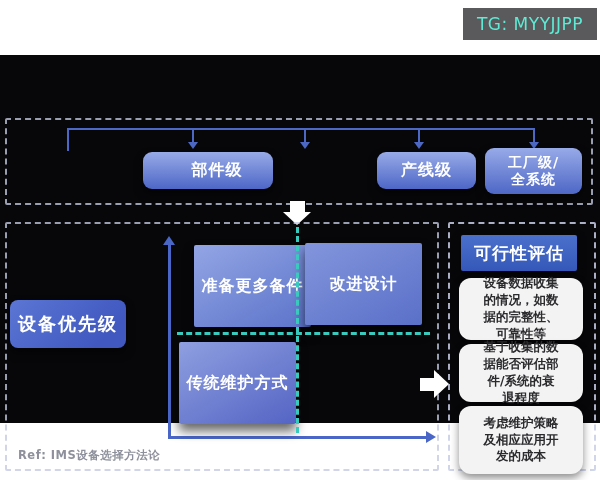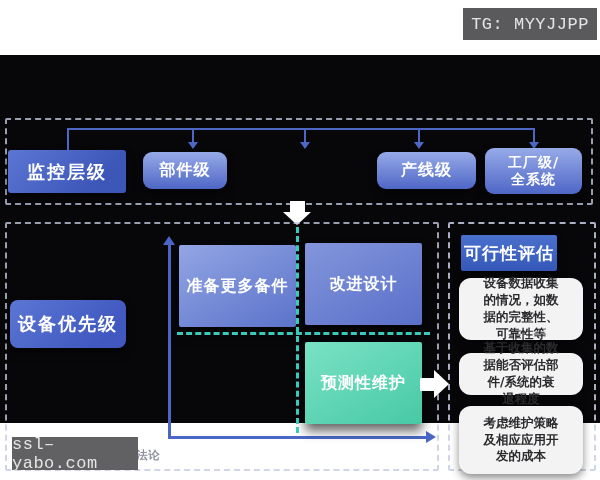--- a/index.html
+++ b/index.html
@@ -2,22 +2,22 @@
 <html><head>
 <meta charset="utf-8">
 <style>
   html,body{margin:0;padding:0;}
   .stage{
     position:relative;width:600px;height:480px;background:#ffffff;overflow:hidden;
     font-family:"DejaVu Sans","Liberation Sans",sans-serif;
   }
   .canvas{position:absolute;left:0;top:55px;width:600px;height:368px;background:#07070a;}
   
-  .wm{position:absolute;background:#5a5a5c;color:#e5e5e5;font-size:17px;
-      display:flex;align-items:center;justify-content:center;letter-spacing:.5px;font-family:Liberation Mono, monospace;}
+  .wm{position:absolute;background:#5a5a5c;color:#5eead4;font-size:17px;
+      display:flex;align-items:center;justify-content:center;letter-spacing:.5px;}
   .wm-top{left:463px;top:8px;width:134px;height:32px;}
   .wm-bottom{left:12px;top:437px;width:126px;height:33px;background:#616163;}
   
   .dashed{position:absolute;border:2px dashed rgba(196,202,224,0.78);border-radius:2px;}
   .dash-top{left:5px;top:63px;width:584px;height:83px;}
   .dash-main{left:5px;top:167px;width:430px;height:245px;}
   .dash-right{left:448px;top:167px;width:144px;height:245px;border-color:rgba(200,206,230,0.85);}
   
   .rootbox{
     position:absolute;left:8px;top:95px;width:118px;height:43px;border-radius:3px;
@@ -26,21 +26,21 @@
     display:flex;align-items:center;justify-content:center;
     box-shadow:0 5px 9px rgba(0,0,0,.5);
   }
   .lvl{
     position:absolute;top:97px;height:37px;border-radius:9px;
     background:linear-gradient(180deg,#97aae8 0%,#4e67c6 100%);
     color:#fff;font-weight:bold;font-size:16px;letter-spacing:1px;
     display:flex;align-items:center;justify-content:center;text-align:center;
     box-shadow:0 5px 9px rgba(0,0,0,.5);
   }
-  .lvl-1{left:143px;width:84px;}
+  .lvl-1{left:143px;width:112px;padding-left:18px;}
   .lvl-2{left:256px;width:98px;}
   .lvl-3{left:369px;width:99px;margin-left:8px;}
   .lvl-4{left:485px;width:97px;top:93px;height:46px;font-size:14px;line-height:1.2;white-space:pre-line;}
   
   .line{position:absolute;background:#4c68c4;}
   .conn-up{left:67px;top:73px;width:2px;height:23px;}
   .conn-h{left:67px;top:73px;width:468px;height:2px;}
   .drop{top:75px;width:2px;height:12px;}
   .d1{left:192px;} .d2{left:304px;} .d3{left:418px;} .d4{left:533px;}
   .tri{position:absolute;width:0;height:0;}
@@ -62,48 +62,48 @@
   .v-axis-head{left:163px;top:181px;border-left:6px solid transparent;border-right:6px solid transparent;border-bottom:9px solid #4a67c8;}
   .h-axis{left:168px;top:381px;width:258px;height:3px;background:#4a67c8;}
   .h-axis-head{left:426px;top:376px;border-top:6px solid transparent;border-bottom:6px solid transparent;border-left:10px solid #4a67c8;}
   
   .quad{
     position:absolute;width:117px;height:82px;border-radius:2px;
     color:#fff;font-weight:bold;font-size:16px;letter-spacing:1px;
     display:flex;align-items:center;justify-content:center;text-align:center;
     box-shadow:0 7px 11px rgba(0,0,0,.6);
   }
-  .q-tl{left:179px;top:190px;background:linear-gradient(150deg,#93a5e4 0%,#5b73ca 100%);}
+  .q-tl{left:194px;top:190px;background:linear-gradient(150deg,#93a5e4 0%,#5b73ca 100%);}
   .q-tr{left:305px;top:188px;background:linear-gradient(150deg,#8295dc 0%,#5a70c8 100%);}
   .q-bl{left:179px;top:287px;background:linear-gradient(150deg,#8f9fe0 0%,#5464c4 100%);}
   .q-br{left:305px;top:287px;background:linear-gradient(150deg,#79e2c4 0%,#48c9a6 100%);}
   
   .cross-v{position:absolute;left:296px;top:172px;height:206px;width:0;border-left:3px dashed #39c9bd;}
   .cross-h{position:absolute;left:177px;top:277px;width:253px;height:0;border-top:3px dashed #39c9bd;}
   
   .right-arrow-stem{position:absolute;left:420px;top:323px;width:14px;height:13px;background:#fff;}
   .right-arrow-head{position:absolute;left:434px;top:315px;border-top:14px solid transparent;border-bottom:14px solid transparent;border-left:15px solid #fff;}
   
   .ref{position:absolute;left:18px;top:393px;color:#8e919c;font-size:11.5px;font-weight:bold;letter-spacing:.5px;}
   
   .feas-title{
-    position:absolute;left:461px;top:180px;width:96px;height:36px;border-radius:2px;
+    position:absolute;left:461px;top:180px;width:116px;height:36px;border-radius:2px;
     background:linear-gradient(180deg,#4a70cc 0%,#3558b8 100%);
     color:#fff;font-weight:bold;font-size:17px;letter-spacing:1px;
     display:flex;align-items:center;justify-content:center;
     box-shadow:0 4px 8px rgba(0,0,0,.5);
   }
   .card{
     position:absolute;left:459px;width:124px;border-radius:12px;background:#f3f3f4;
     color:#2b2b2e;font-weight:bold;font-size:12.5px;line-height:1.35;text-align:center;
     display:flex;align-items:center;justify-content:center;padding:4px 24px;box-sizing:border-box;
     box-shadow:0 4px 8px rgba(0,0,0,.45);
   }
   .card-1{top:223px;height:62px;}
-  .card-2{top:298px;height:42px;}
+  .card-2{top:289px;height:58px;}
   .card-3{top:351px;height:68px;}
 </style>
 </head>
 <body>
 
 <div class="stage">
 
   <div class="wm wm-top">TG: MYYJJPP</div>
 
   <div class="canvas">
@@ -114,53 +114,51 @@
     <div class="line conn-h"></div>
     <div class="line drop d1"></div>
     <div class="line drop d2"></div>
     <div class="line drop d3"></div>
     <div class="line drop d4"></div>
     <div class="tri drop-head dh1"></div>
     <div class="tri drop-head dh2"></div>
     <div class="tri drop-head dh3"></div>
     <div class="tri drop-head dh4"></div>
 
-    <div class="rootbox">监控层级</div>
     <div class="lvl lvl-1">部件级</div>
     <div class="lvl lvl-3">产线级</div>
     <div class="lvl lvl-4">工厂级/
 全系统</div>
 
     <div class="big-arrow-stem"></div>
     <div class="big-arrow-head tri"></div>
 
     <div class="dashed dash-main"></div>
 
     <div class="prio">设备优先级</div>
 
     <div class="line v-axis"></div>
     <div class="tri v-axis-head"></div>
     <div class="line h-axis"></div>
     <div class="tri h-axis-head"></div>
 
     <div class="quad q-tl">准备更多备件</div>
     <div class="quad q-tr">改进设计</div>
-    <div class="quad q-br">预测性维护</div>
+    <div class="quad q-bl">传统维护方式</div>
 
     <div class="cross-v"></div>
     <div class="cross-h"></div>
 
     <div class="right-arrow-stem"></div>
     <div class="right-arrow-head tri"></div>
 
     <div class="ref">Ref: IMS设备选择方法论</div>
 
     <div class="dashed dash-right"></div>
     <div class="feas-title">可行性评估</div>
     <div class="card card-1">设备数据收集的情况，如数据的完整性、可靠性等</div>
     <div class="card card-2">基于收集的数据能否评估部件/系统的衰退程度</div>
     <div class="card card-3">考虑维护策略及相应应用开发的成本</div>
 
   </div>
 
-  <div class="wm wm-bottom">ssl–yabo.com</div>
 
 </div>
 
 </body></html>

